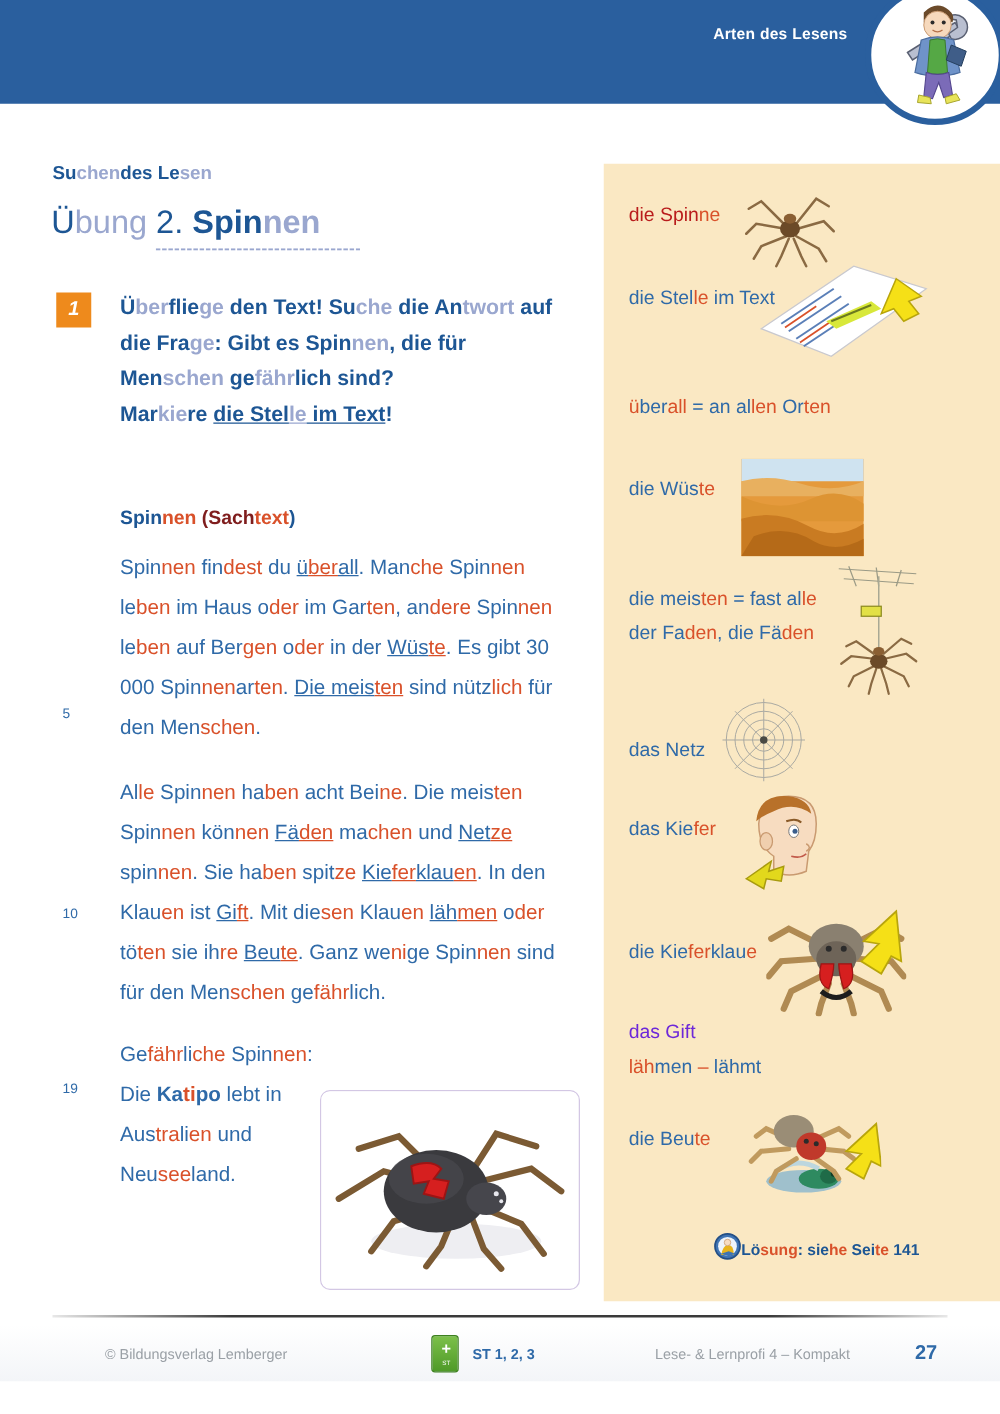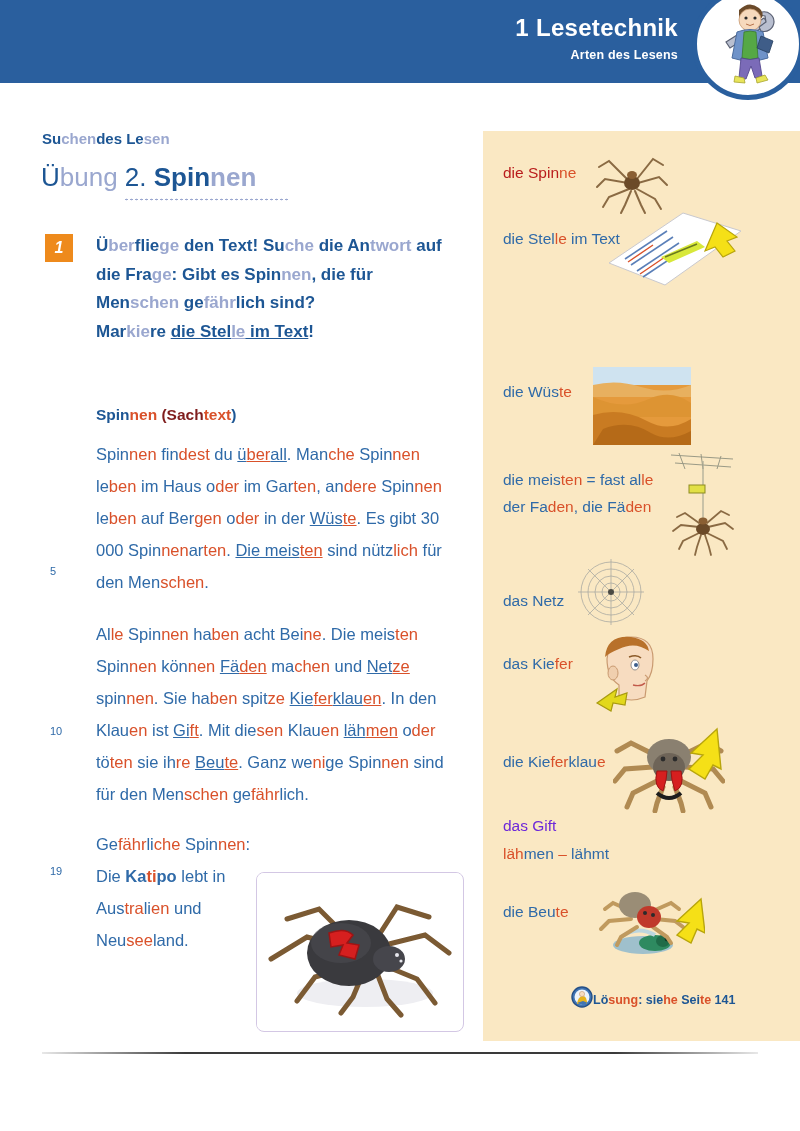--- a/index.html
+++ b/index.html
@@ -283,21 +283,20 @@
     color: #2f6aa8;
   }
 </style>
 </head>
 <body>
 
 <div id="page">
 
   <div id="header-band">
     <div id="header-titles">
-      <div id="header-title">1 Lesetechnik</div>
       <div id="header-sub">Arten des Lesens</div>
     </div>
   </div>
 
   <div id="mascot-wrap">
     <div id="mascot-ring"></div>
     <div id="mascot-inner">
       <svg id="mascot-svg" width="92" height="94" viewBox="0 0 92 94">
 
         <g stroke="#5a6072" stroke-width="1.2" fill="#b9bfd0">
@@ -429,20 +428,23 @@
         <g stroke="#d9512a" stroke-width="1.4">
           <path d="M27 55 L52 38"></path>
             <path d="M39 67 L64 50"></path>
         </g>
         <path d="M60 50 L96 34 L104 40 L68 56 Z" fill="#d8e83a"></path>
         <path d="M64 50 L96 37" stroke="#6b7a1f" stroke-width="1.6"></path>
         <path d="M116 16 L136 30 L126 34 L134 44 L122 50 L114 40 L104 44 Z" fill="#f5e017" stroke="#b8a50c" stroke-width="1.2"></path>
       </svg>
     </div>
 
+    <div class="vocab" id="v-ueberall">
+      <span style="color:#d9512a">ü</span><span style="color:#2f6aa8">ber</span><span style="color:#d9512a">all</span><span style="color:#2f6aa8"> = an al</span><span style="color:#d9512a">len</span><span style="color:#2f6aa8"> Or</span><span style="color:#d9512a">ten</span>
+    </div>
 
     <div class="vocab" id="v-wueste">
       <span style="color:#2f6aa8">die Wüs</span><span style="color:#d9512a">te</span>
     </div>
     <div class="art" id="art-wueste">
       <svg width="98" height="78" viewBox="0 0 98 78">
         <rect width="98" height="78" fill="#e59a3c"></rect>
         <rect width="98" height="18" fill="#cfe3f0"></rect>
         <path d="M0 18 q24 -6 48 2 q26 8 50 -2 L98 30 L0 30 Z" fill="#e8b05f"></path>
         <path d="M0 30 q30 14 56 2 q22 -10 42 4 L98 50 L0 50 Z" fill="#dd9433"></path>
@@ -590,14 +592,24 @@
       <path d="M6 18 q1 -7 5 -8 q5 -1 5 8 Z" fill="#e8b41c"></path>
       <circle cx="11" cy="8" r="2.6" fill="#f7dcc0" stroke="#c99a70" stroke-width="0.6"></circle>
       <path d="M6 17 l6 -2 l5 2 l-5 2 Z" fill="#3f74b4"></path>
     </svg>
     <div id="solution">
       <span style="color:#1d5694">Lö</span><span style="color:#d9512a">sung</span><span style="color:#1d5694">: sie</span><span style="color:#d9512a">he</span><span style="color:#1d5694"> Sei</span><span style="color:#d9512a">te</span><span style="color:#1d5694"> 141</span>
     </div>
   </div>
 
   <div id="footer-rule"></div>
+  <div id="footer">
+    <div id="f-copy">© Bildungsverlag Lemberger</div>
+    <div id="f-icon">
+      <div id="f-icon-plus">+</div>
+      <div id="f-icon-sub">ST</div>
+    </div>
+    <div id="f-st">ST 1, 2, 3</div>
+    <div id="f-series">Lese- &amp; Lernprofi 4 – Kompakt</div>
+    <div id="f-page">27</div>
+  </div>
 
 </div>
 
 </body></html>

